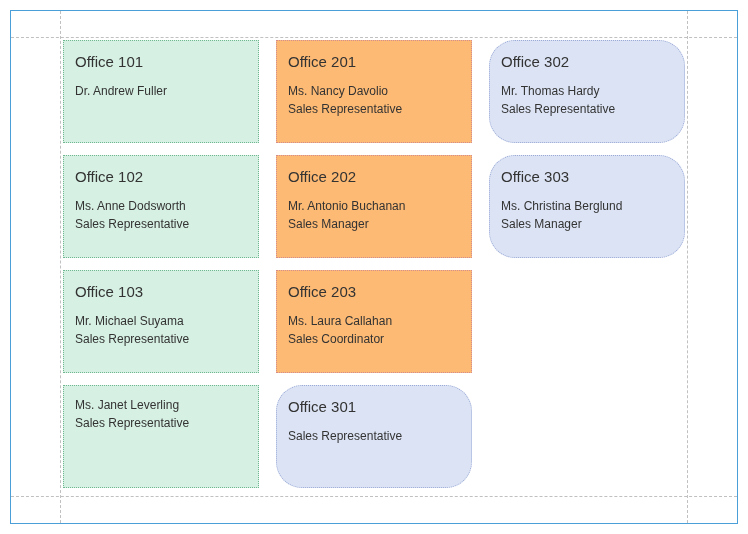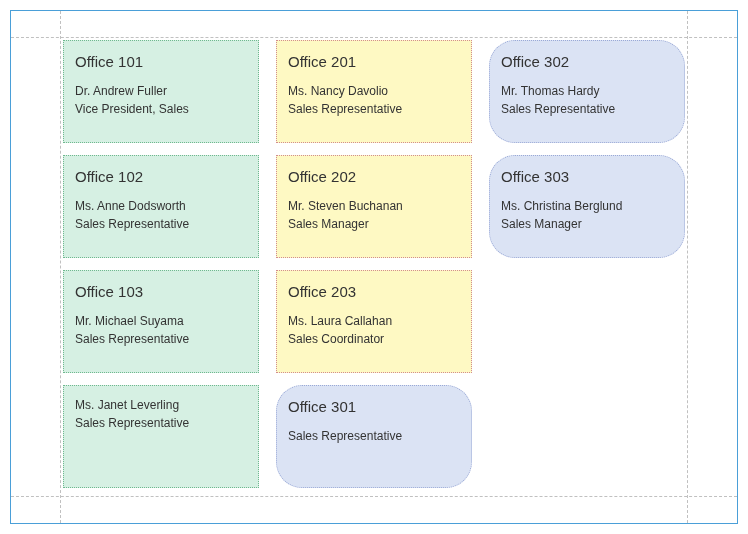--- a/index.html
+++ b/index.html
@@ -57,37 +57,36 @@
     line-height: 1.5;
   }
   .card .title {
     font-size: 15px;
     margin-bottom: 8px;
   }
   .card .name, .card .role {
     font-size: 12px;
   }
   .green { background: #d6f0e3; border-color: #6fb88f; }
-  .pink  { background: #fef9c3; border-color: #d28c90; }
+  .pink  { background: #fdba74; border-color: #d28c90; }
   .blue  { background: #dbe3f4; border-color: #9aa9d6; border-radius: 26px; }
 </style>
 </head>
 <body>
 
 <div class="frame">
   <div class="guide-v gv-left"></div>
   <div class="guide-v gv-right"></div>
   <div class="guide-h gh-top"></div>
   <div class="guide-h gh-bot"></div>
 
   <div class="content" id="cards-container">
       <div class="card green">
         <div class="title">Office 101</div>
         <div class="name">Dr. Andrew Fuller</div>
-        <div class="role">Vice President, Sales</div>
       </div>
       <div class="card green">
         <div class="title">Office 102</div>
         <div class="name">Ms. Anne Dodsworth</div>
         <div class="role">Sales Representative</div>
       </div>
       <div class="card green">
         <div class="title">Office 103</div>
         <div class="name">Mr. Michael Suyama</div>
         <div class="role">Sales Representative</div>
@@ -96,21 +95,21 @@
         <div class="name">Ms. Janet Leverling</div>
         <div class="role">Sales Representative</div>
       </div>
       <div class="card pink">
         <div class="title">Office 201</div>
         <div class="name">Ms. Nancy Davolio</div>
         <div class="role">Sales Representative</div>
       </div>
       <div class="card pink">
         <div class="title">Office 202</div>
-        <div class="name">Mr. Steven Buchanan</div>
+        <div class="name">Mr. Antonio Buchanan</div>
         <div class="role">Sales Manager</div>
       </div>
       <div class="card pink">
         <div class="title">Office 203</div>
         <div class="name">Ms. Laura Callahan</div>
         <div class="role">Sales Coordinator</div>
       </div>
       <div class="card blue">
         <div class="title">Office 301</div>
         <div class="role">Sales Representative</div>

